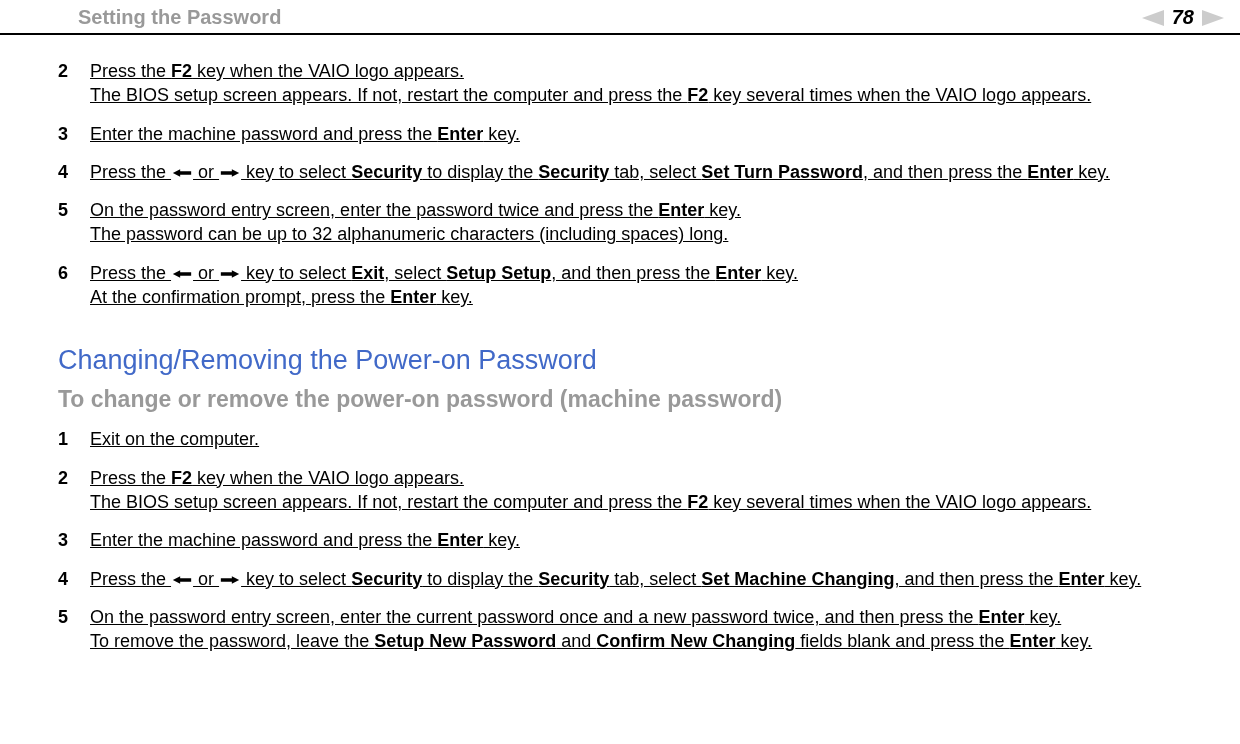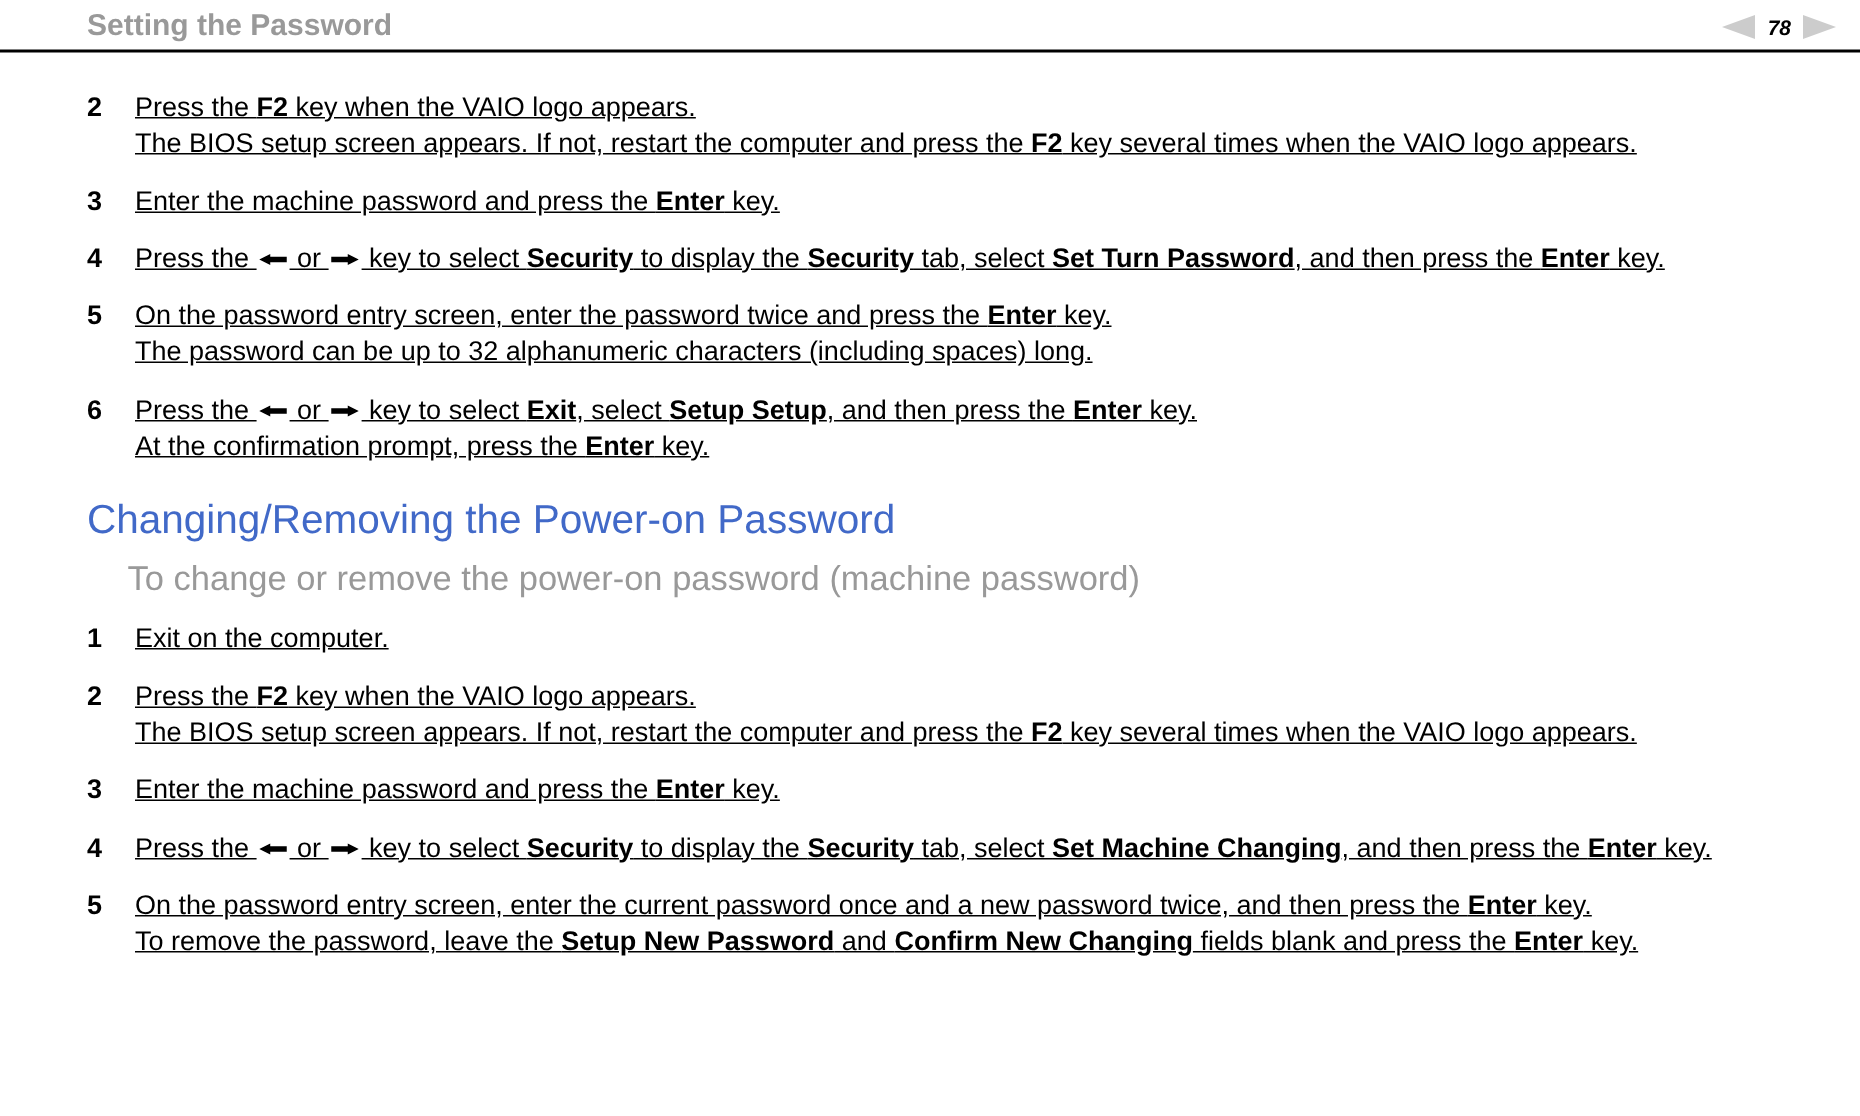--- a/index.html
+++ b/index.html
@@ -8,35 +8,35 @@
       font-size: 18px;
       color: #000;
       background: #fff;
       width: 1240px;
       padding: 0;
     }
     .header {
       display: flex;
       justify-content: space-between;
       align-items: center;
-      padding: 6px 16px 4px 58px;
+      padding: 6px 16px 4px 78px;
       border-bottom: 2px solid #000;
     }
     .header-title {
       font-size: 20px;
       font-weight: bold;
       color: #999;
     }
     .header-nav {
       display: flex;
       align-items: center;
       gap: 8px;
     }
     .page-num {
-      font-size: 14px;
+      font-size: 20px;
       font-weight: bold;
       font-style: italic;
       color: #000;
     }
     .tri-left, .tri-right {
       width: 0; height: 0;
       border-top: 8px solid transparent;
       border-bottom: 8px solid transparent;
     }
     .tri-left { border-right: 22px solid #ccc; }
@@ -55,29 +55,28 @@
       flex-shrink: 0;
     }
     .step-body {
       flex: 1;
       text-decoration: underline;
     }
     .section-title {
       color: #4169c8;
       font-size: 27px;
       font-weight: normal;
-      margin-top: 22px;
+      margin-top: 36px;
       margin-bottom: 10px;
     }
     .subtitle {
       color: #999;
       font-size: 23px;
-      font-weight: normal;
+      font-weight: bold;
       margin-bottom: 14px;
-      margin-left: 27px;
     }
     b { font-weight: bold; }
     .arrow-l, .arrow-r {
       display: inline-block;
       vertical-align: middle;
     }
     .arrow-l svg, .arrow-r svg { display: block; }
   </style>
 </head>
 <body>

